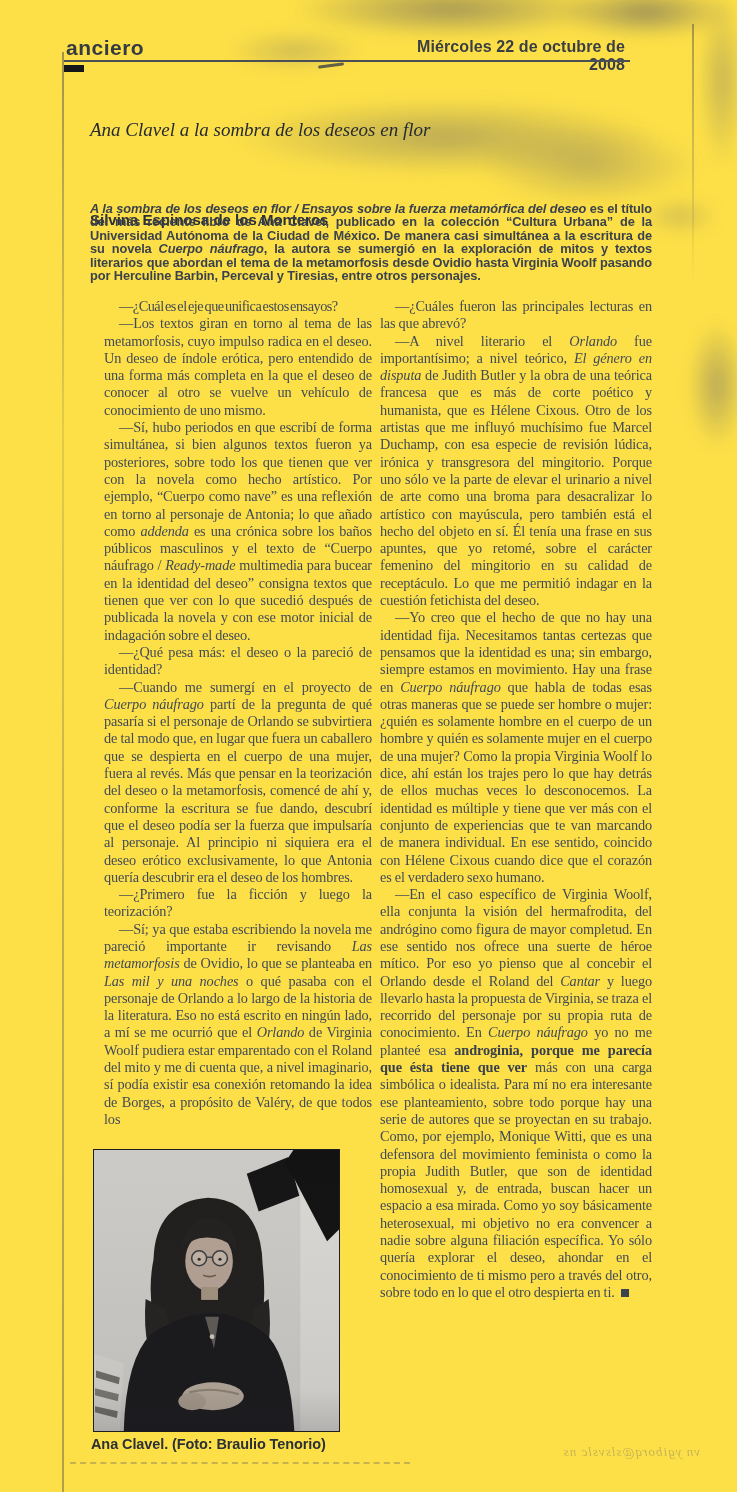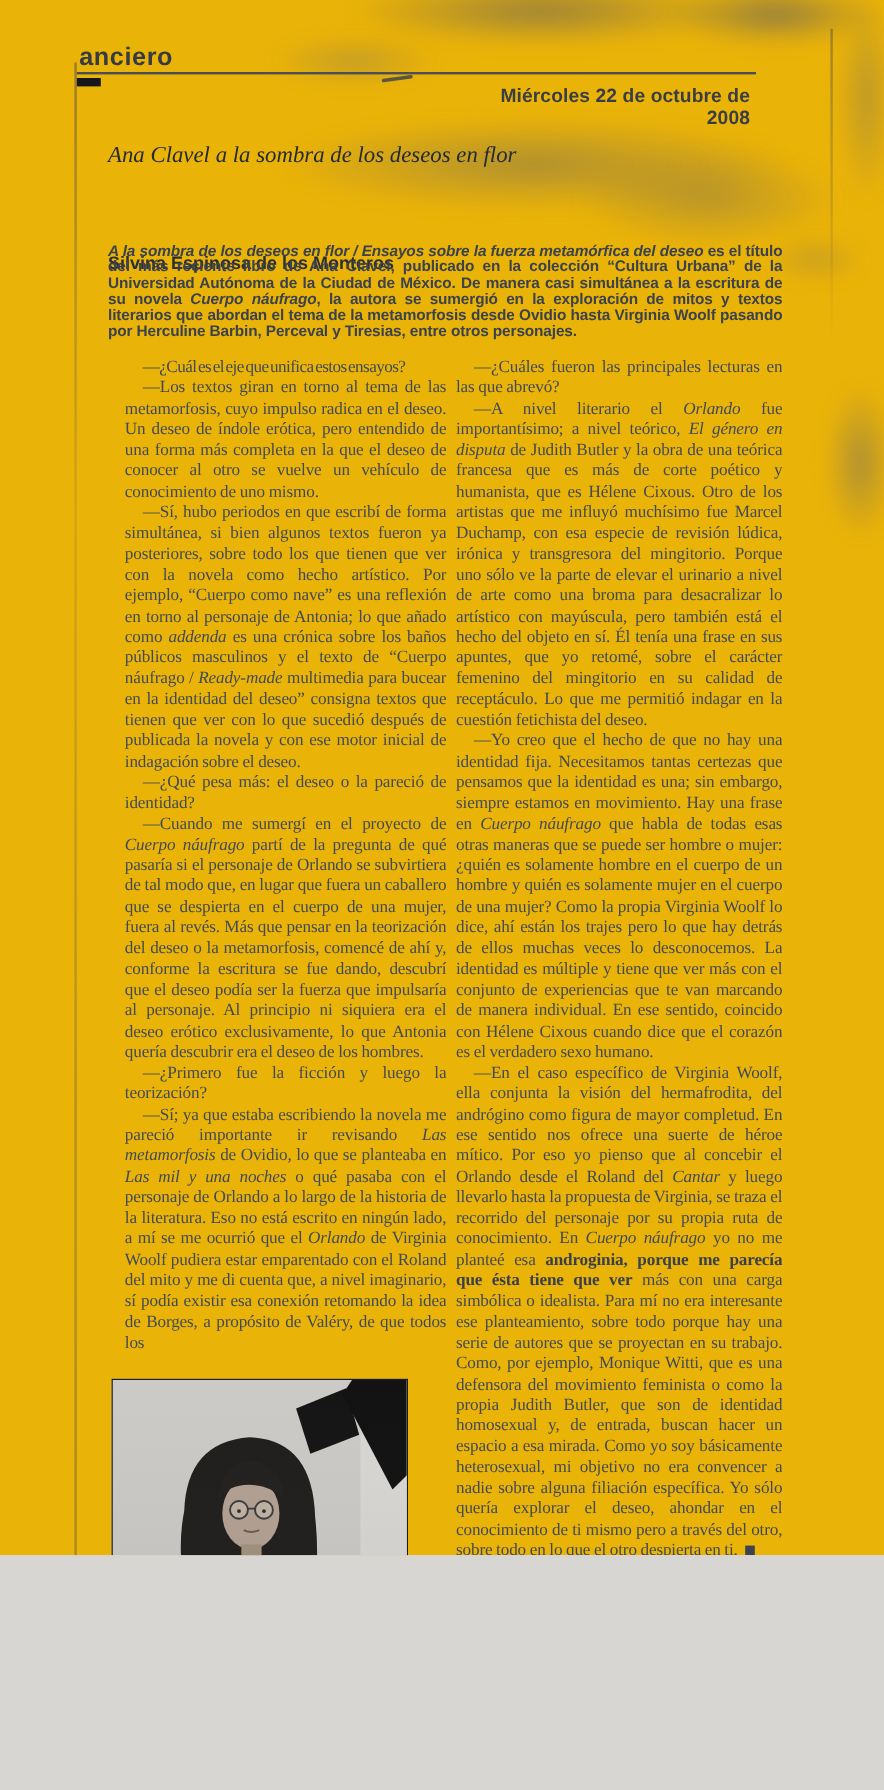--- a/index.html
+++ b/index.html
@@ -1,39 +1,39 @@
 <!DOCTYPE html>
 <html lang="es"><head>
 <meta charset="utf-8">
 <style>
   html,body{margin:0;padding:0;background:#d8d6d2;}
   .page{
-    position:relative;width:737px;height:1296px;margin:0 auto;
-    background:#eab308;overflow:hidden;
+    position:relative;width:737px;height:1492px;margin:0 auto;
+    background:#fde047;overflow:hidden;
     font-family:"Liberation Sans",sans-serif;
   }
   
   .sm{position:absolute;border-radius:50%;filter:blur(7px);pointer-events:none;}
   .sm-a{left:290px;top:-20px;width:320px;height:58px;background:radial-gradient(closest-side,rgba(92,92,98,.55),rgba(92,92,98,0));}
   .sm-b{left:555px;top:-14px;width:180px;height:52px;background:radial-gradient(closest-side,rgba(92,92,98,.6),rgba(92,92,98,0));}
   .sm-e{left:225px;top:30px;width:140px;height:42px;background:radial-gradient(closest-side,rgba(105,105,112,.3),rgba(105,105,112,0));}
   .sm-c{left:230px;top:98px;width:430px;height:78px;background:radial-gradient(closest-side,rgba(96,96,104,.42),rgba(96,96,104,0));}
   .sm-c2{left:480px;top:125px;width:220px;height:80px;background:radial-gradient(closest-side,rgba(96,96,104,.35),rgba(96,96,104,0));}
   .sm-d{left:688px;top:320px;width:58px;height:130px;background:radial-gradient(closest-side,rgba(100,100,108,.45),rgba(100,100,108,0));}
   .sm-g{left:698px;top:-10px;width:48px;height:180px;background:radial-gradient(closest-side,rgba(100,100,108,.35),rgba(100,100,108,0));}
   .sm-h{left:640px;top:196px;width:80px;height:40px;background:radial-gradient(closest-side,rgba(100,100,108,.25),rgba(100,100,108,0));}
   .fold-left{position:absolute;left:62px;top:52px;width:2px;height:1440px;
     background:linear-gradient(180deg,rgba(70,70,82,.5),rgba(70,70,82,.14) 26%,rgba(70,70,82,.32) 60%,rgba(70,70,82,.42));}
   .fold-right{position:absolute;left:692px;top:24px;width:2px;height:260px;
     background:linear-gradient(180deg,rgba(70,70,82,.45),rgba(70,70,82,0));}
   
   .masthead{position:absolute;left:66px;top:36px;font-size:21px;font-weight:600;
     letter-spacing:.5px;color:#363b42;}
   .edition-date{position:absolute;left:395px;top:38px;width:230px;font-size:16px;
-    font-weight:600;color:#393e46;text-align:right;letter-spacing:.1px;margin-top:34px;}
+    font-weight:600;color:#393e46;text-align:right;letter-spacing:.1px;}
   .header-rule{position:absolute;left:64px;top:60px;width:566px;height:2px;background:#4a4e55;}
   .header-tick{position:absolute;left:64px;top:65px;width:20px;height:7px;background:#15161a;}
   .pen-mark{position:absolute;left:318px;top:64px;width:26px;height:3px;background:#3c4047;
     transform:rotate(-8deg);border-radius:2px;opacity:.8;}
   
   .kicker{position:absolute;left:90px;top:92px;font-family:"Liberation Serif",serif;
     font-style:italic;font-size:19px;color:#262b33;margin-top:27px;}
   .headline{position:absolute;left:88px;top:112px;width:600px;
     font-family:"Liberation Serif",serif;font-size:34px;letter-spacing:-.3px;color:#20252d;}
   .byline{position:absolute;left:90px;top:170px;font-size:15px;font-weight:bold;color:#2b3038;margin-top:41px;}

